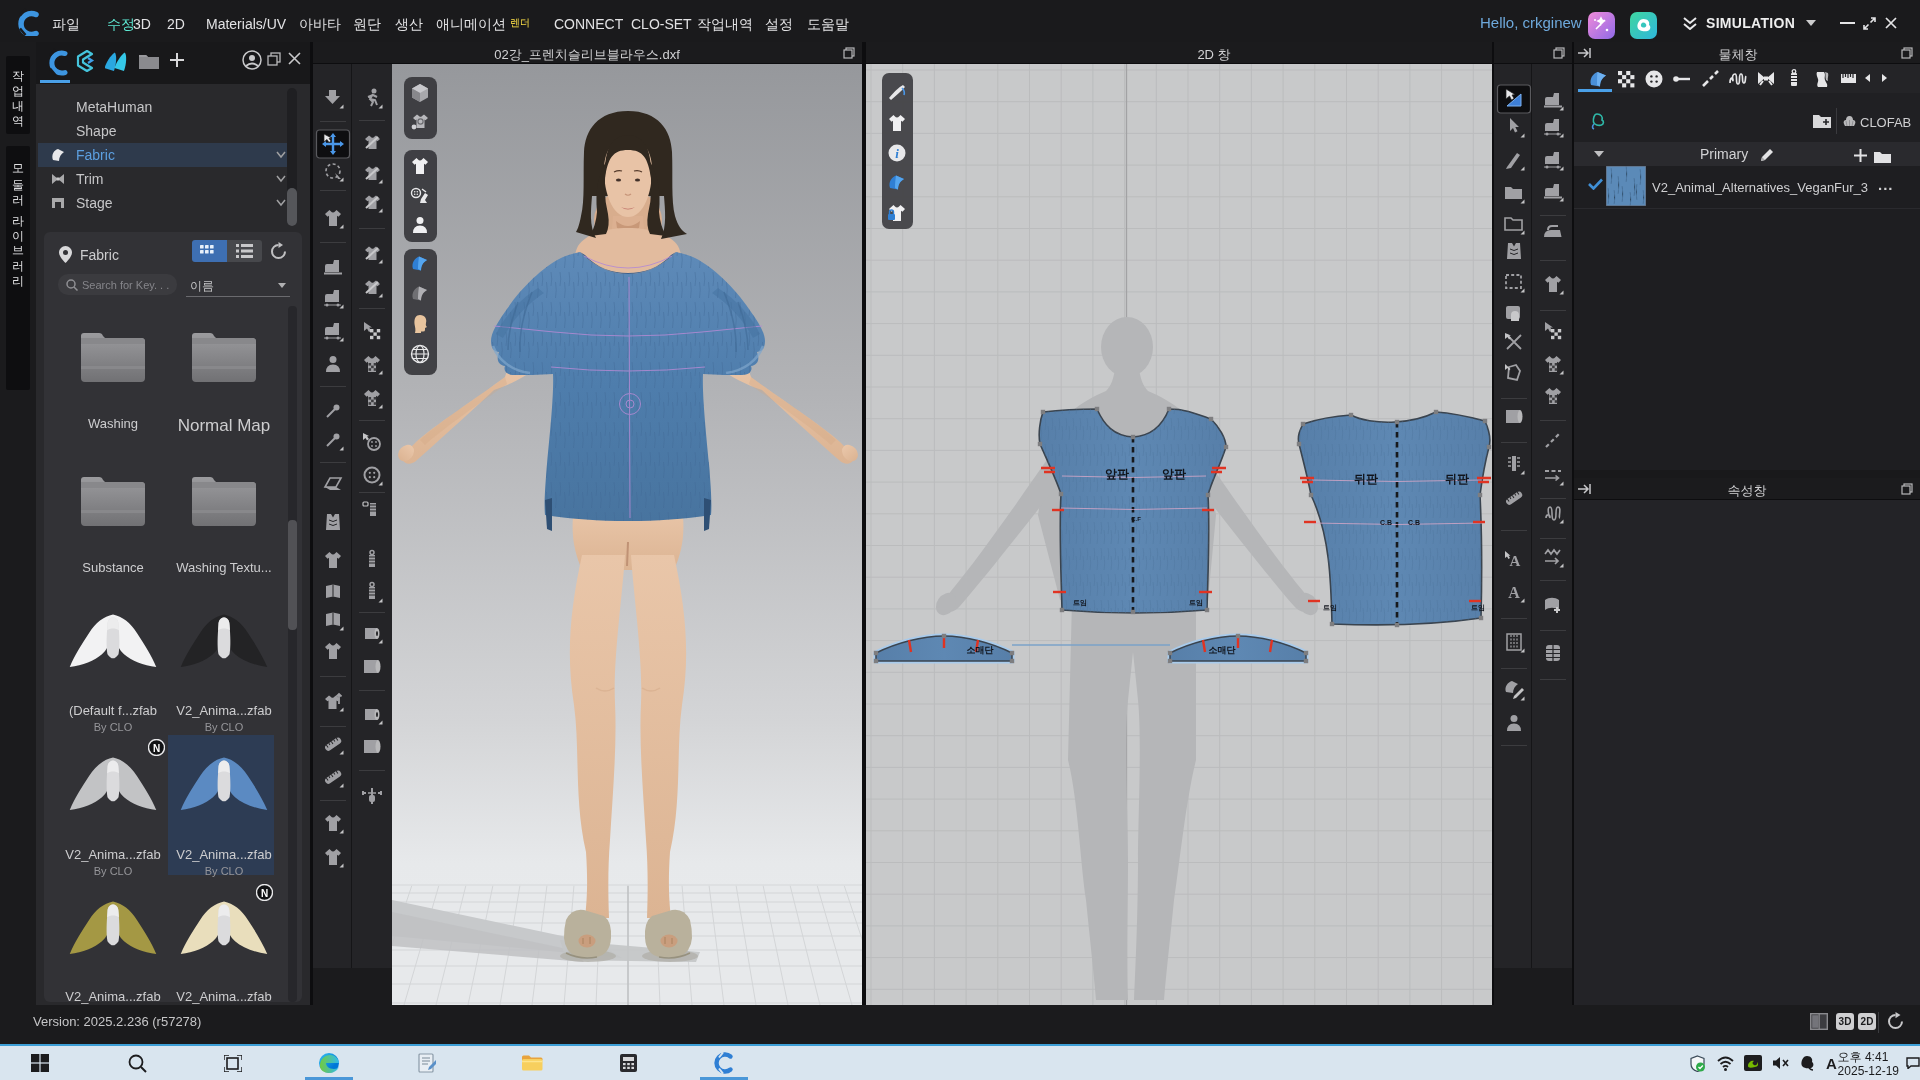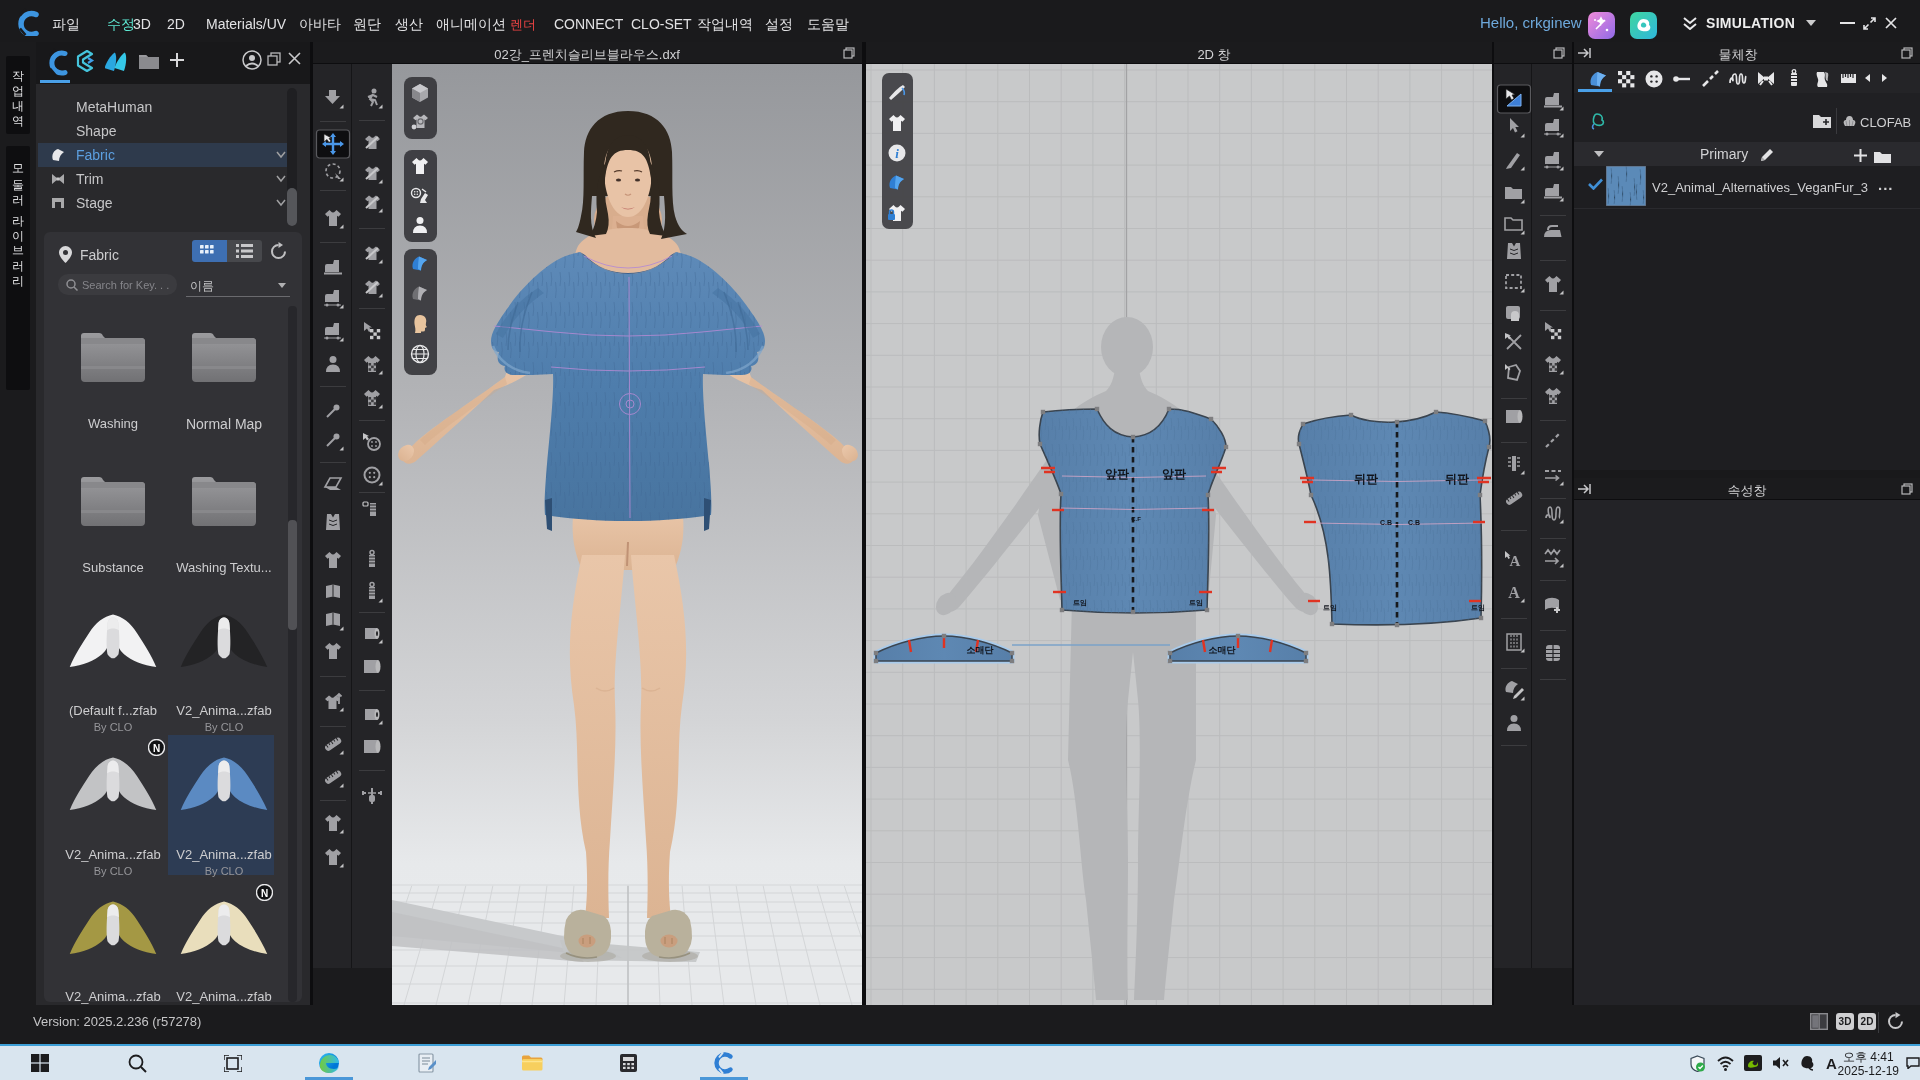--- a/index.html
+++ b/index.html
@@ -17,21 +17,21 @@
     </svg>
 <div class="tx" style="left:52px;top:16px;font-size:14px;color:#e2e2e4;font-weight:400;">파일</div>
 <div class="tx" style="left:94px;top:16px;font-size:14px;color:#5eead4;font-weight:400;margin-left:13px;">수정</div>
 <div class="tx" style="left:133px;top:16px;font-size:14px;color:#e2e2e4;font-weight:400;">3D</div>
 <div class="tx" style="left:167px;top:16px;font-size:14px;color:#e2e2e4;font-weight:400;">2D</div>
 <div class="tx" style="left:206px;top:16px;font-size:14px;color:#e2e2e4;font-weight:400;">Materials/UV</div>
 <div class="tx" style="left:299px;top:16px;font-size:14px;color:#e2e2e4;font-weight:400;">아바타</div>
 <div class="tx" style="left:353px;top:16px;font-size:14px;color:#e2e2e4;font-weight:400;">원단</div>
 <div class="tx" style="left:395px;top:16px;font-size:14px;color:#e2e2e4;font-weight:400;">생산</div>
 <div class="tx" style="left:436px;top:16px;font-size:14px;color:#e2e2e4;font-weight:400;">애니메이션</div>
-<div class="tx" style="left:510px;top:16px;font-size:13px;color:#ef4444;font-weight:400;">렌더</div>
+<div class="tx" style="left:510px;top:16px;font-size:10px;color:#fde047;font-weight:400;">렌더</div>
 <div class="tx" style="left:554px;top:16px;font-size:14px;color:#e2e2e4;font-weight:400;text-align:center;">CONNECT</div>
 <div class="tx" style="left:631px;top:16px;font-size:14px;color:#e2e2e4;font-weight:400;">CLO-SET</div>
 <div class="tx" style="left:697px;top:16px;font-size:14px;color:#e2e2e4;font-weight:400;">작업내역</div>
 <div class="tx" style="left:765px;top:16px;font-size:14px;color:#e2e2e4;font-weight:400;">설정</div>
 <div class="tx" style="left:807px;top:16px;font-size:14px;color:#e2e2e4;font-weight:400;">도움말</div>
 <div class="tx" style="left:1480px;top:14px;font-size:15px;color:#6ea9dc;font-weight:400;">Hello, crkginew</div>
 <svg class="ab" style="left:1588px;top:12px;" width="27" height="27" viewBox="0 0 27 27">
       <defs>
         <linearGradient id="pk" x1="0" y1="0" x2="1" y2="1">
           <stop offset="0" stop-color="#f08ad8"></stop>
@@ -220,21 +220,21 @@
         </g>
 </defs>
     </svg>
 <svg class="ab" style="left:79px;top:328px;" width="68" height="56" viewBox="0 0 68 56">
       <use href="#folder"></use>
     </svg>
 <div class="tx" style="left:113px;top:416px;transform:translateX(-50%);font-size:13px;color:#cdcdcf;font-weight:400;">Washing</div>
 <svg class="ab" style="left:190px;top:328px;" width="68" height="56" viewBox="0 0 68 56">
       <use href="#folder"></use>
     </svg>
-<div class="tx" style="left:224px;top:416px;transform:translateX(-50%);font-size:14px;color:#cdcdcf;font-weight:400;">Normal Map</div>
+<div class="tx" style="left:224px;top:416px;transform:translateX(-50%);font-size:17px;color:#cdcdcf;font-weight:400;">Normal Map</div>
 <svg class="ab" style="left:79px;top:472px;" width="68" height="56" viewBox="0 0 68 56">
       <use href="#folder"></use>
     </svg>
 <div class="tx" style="left:113px;top:560px;transform:translateX(-50%);font-size:13px;color:#cdcdcf;font-weight:400;">Substance</div>
 <svg class="ab" style="left:190px;top:472px;" width="68" height="56" viewBox="0 0 68 56">
       <use href="#folder"></use>
     </svg>
 <div class="tx" style="left:224px;top:560px;transform:translateX(-50%);font-size:13px;color:#cdcdcf;font-weight:400;">Washing Textu...</div>
 <svg class="ab" style="left:67px;top:610px;" width="92" height="68" viewBox="0 0 92 68">
       <g fill="#f2f2f3" transform="scale(0.92)">
@@ -1322,16 +1322,16 @@
     </svg>
 <svg class="ab" style="left:1772px;top:1056px;" width="18" height="14" viewBox="0 0 18 14">
       <path d="M1,4.5 L4,4.5 L8,1 L8,13 L4,9.5 L1,9.5 Z" fill="#1c1c1e"></path>
       <path d="M11,4 L16,10 M16,4 L11,10" stroke="#1c1c1e" stroke-width="1.6"></path>
     </svg>
 <svg class="ab" style="left:1799px;top:1055px;" width="16" height="16" viewBox="0 0 16 16">
       <path d="M8,1 C12,1 14,4 13,7 C15,8 15,12 12,13 C9,14 3,13 2.5,9.5 C2,6 4,1 8,1 Z" fill="#1c1c1e"></path>
       <path d="M10,13 C11,14 12,15 14,15" stroke="#1c1c1e" stroke-width="1.5" fill="none"></path>
     </svg>
 <div class="tx" style="left:1826px;top:1055px;font-size:15px;color:#1c1c1e;font-weight:700;">A</div>
-<div class="tx" style="left:1899px;top:1050px;transform:translateX(-100%);font-size:12px;color:#1a1a1c;text-align:center;line-height:14px">오후 4:41<br>2025-12-19</div>
+<div class="tx" style="left:1899px;top:1050px;transform:translateX(-100%);font-size:12px;color:#1a1a1c;text-align:left;line-height:14px">오후 4:41<br>2025-12-19</div>
 <svg class="ab" style="left:1906px;top:1057px;" width="14" height="12" viewBox="0 0 14 12">
       <path d="M1,1 L13,1 L13,9 L5,9 L2,11.5 L2,9 L1,9 Z" fill="none" stroke="#1c1c1e" stroke-width="1.4"></path>
     </svg>
 </div>
 </body></html>

